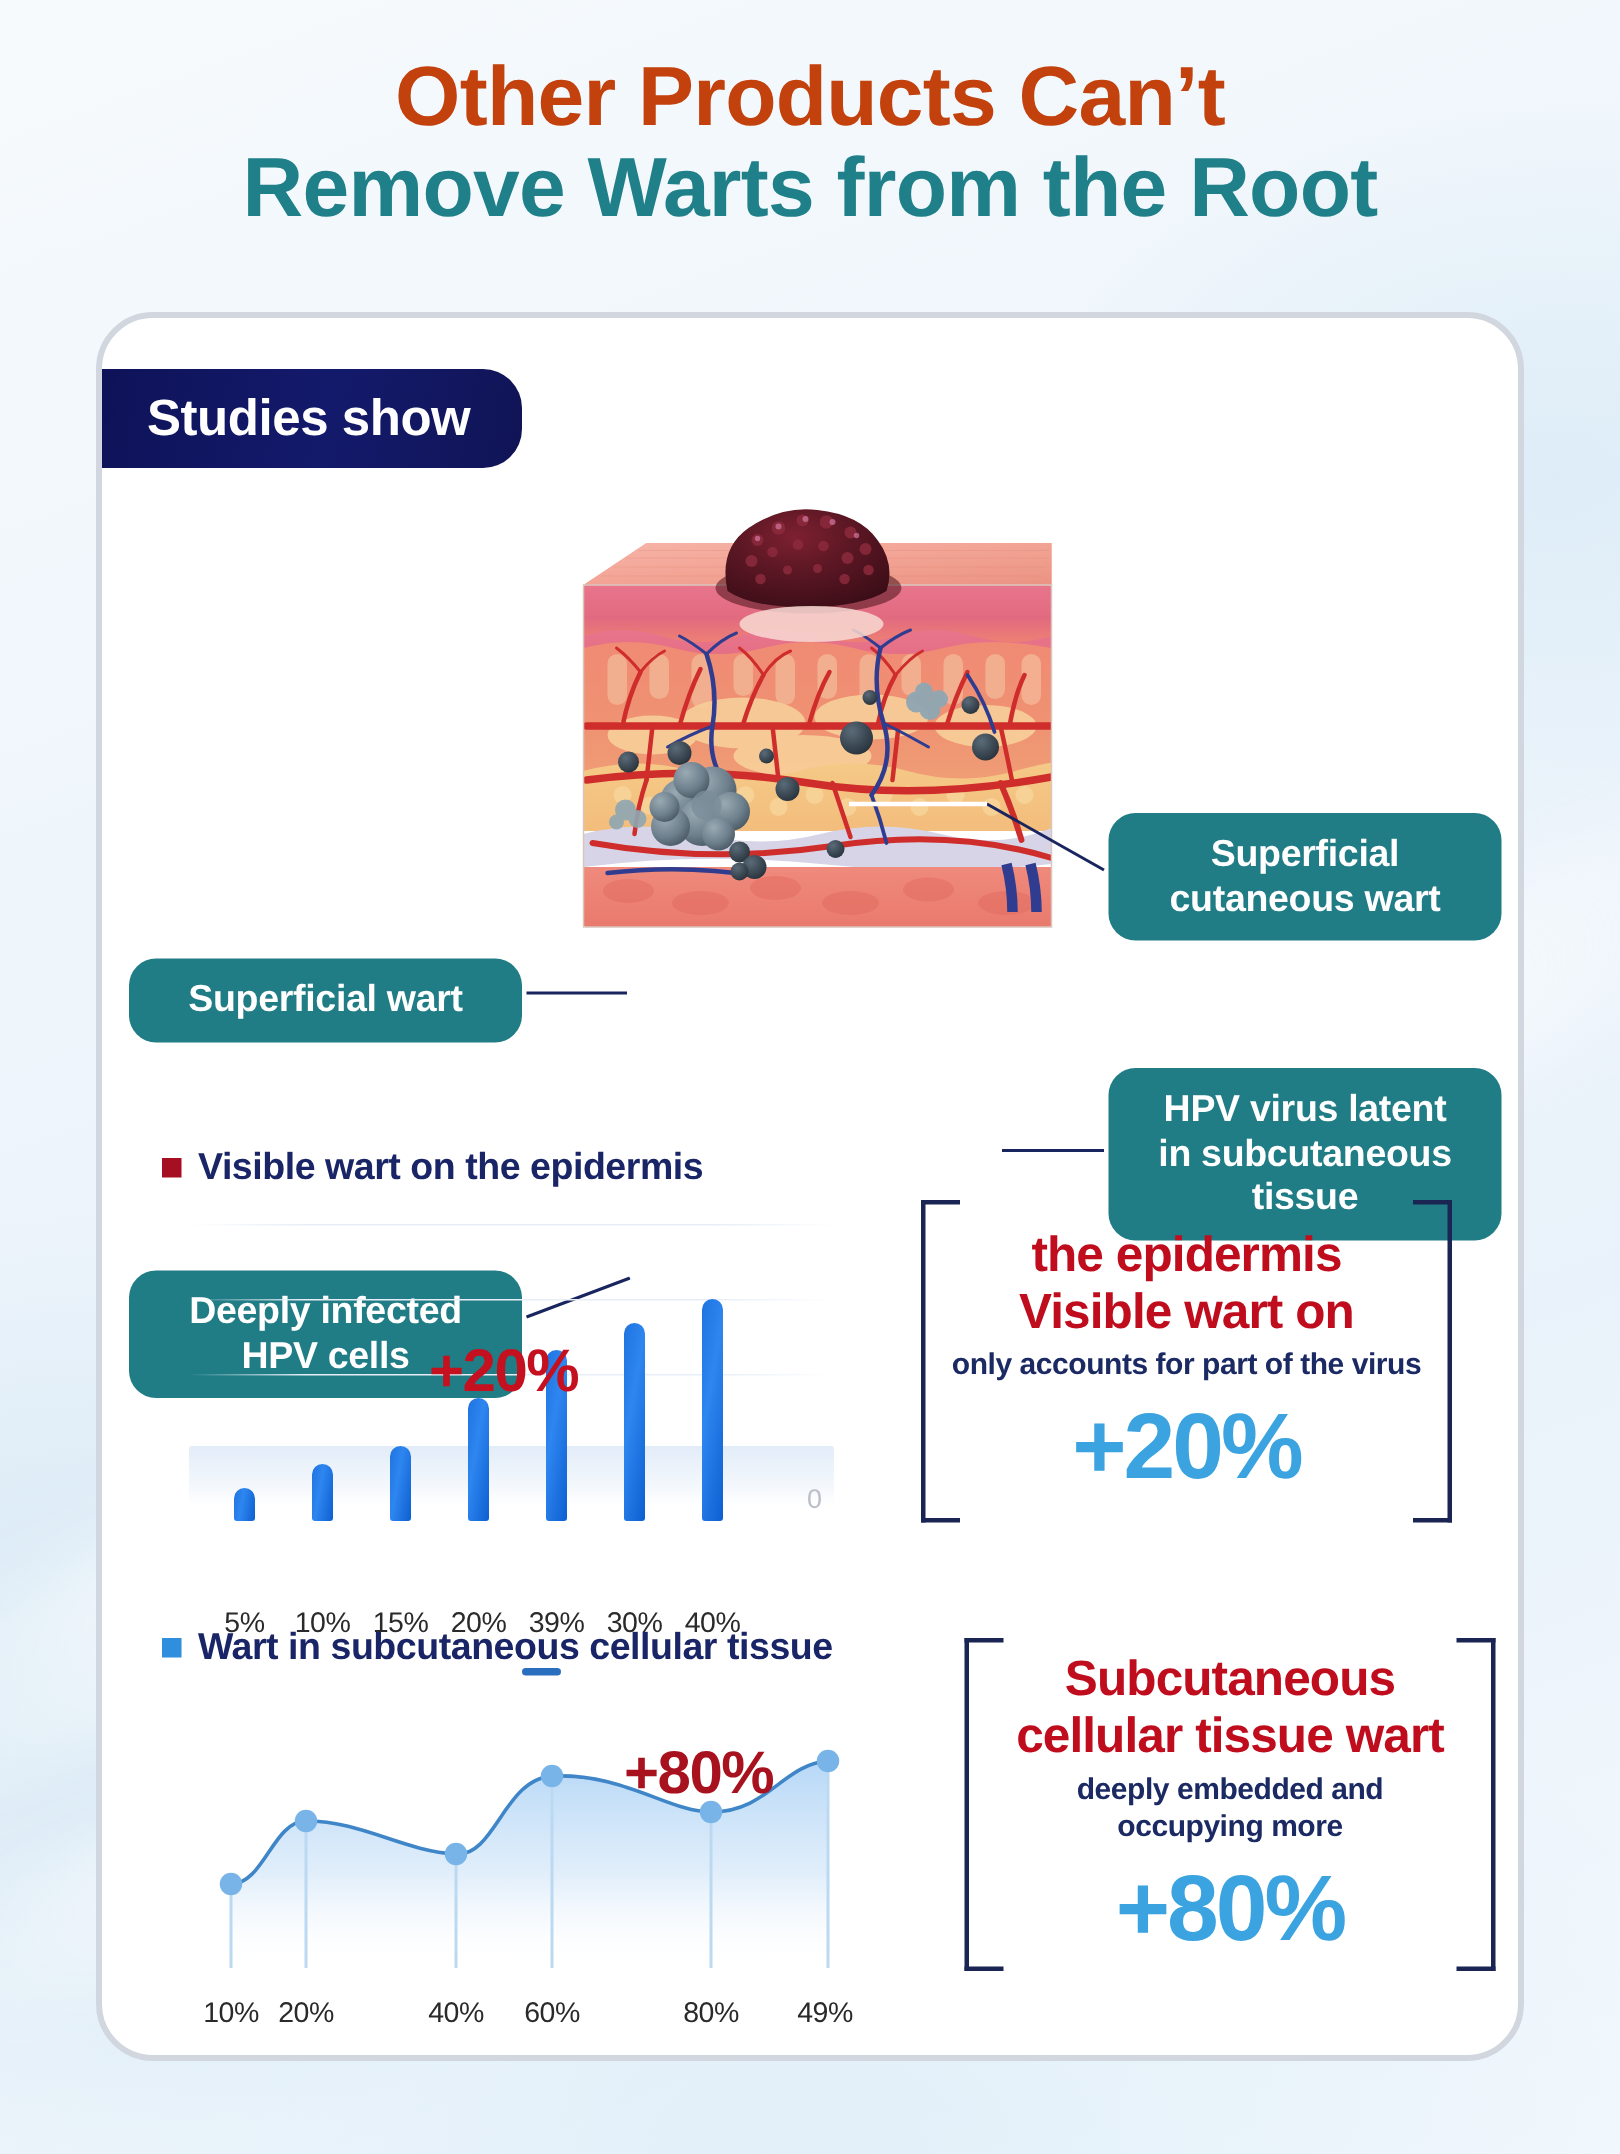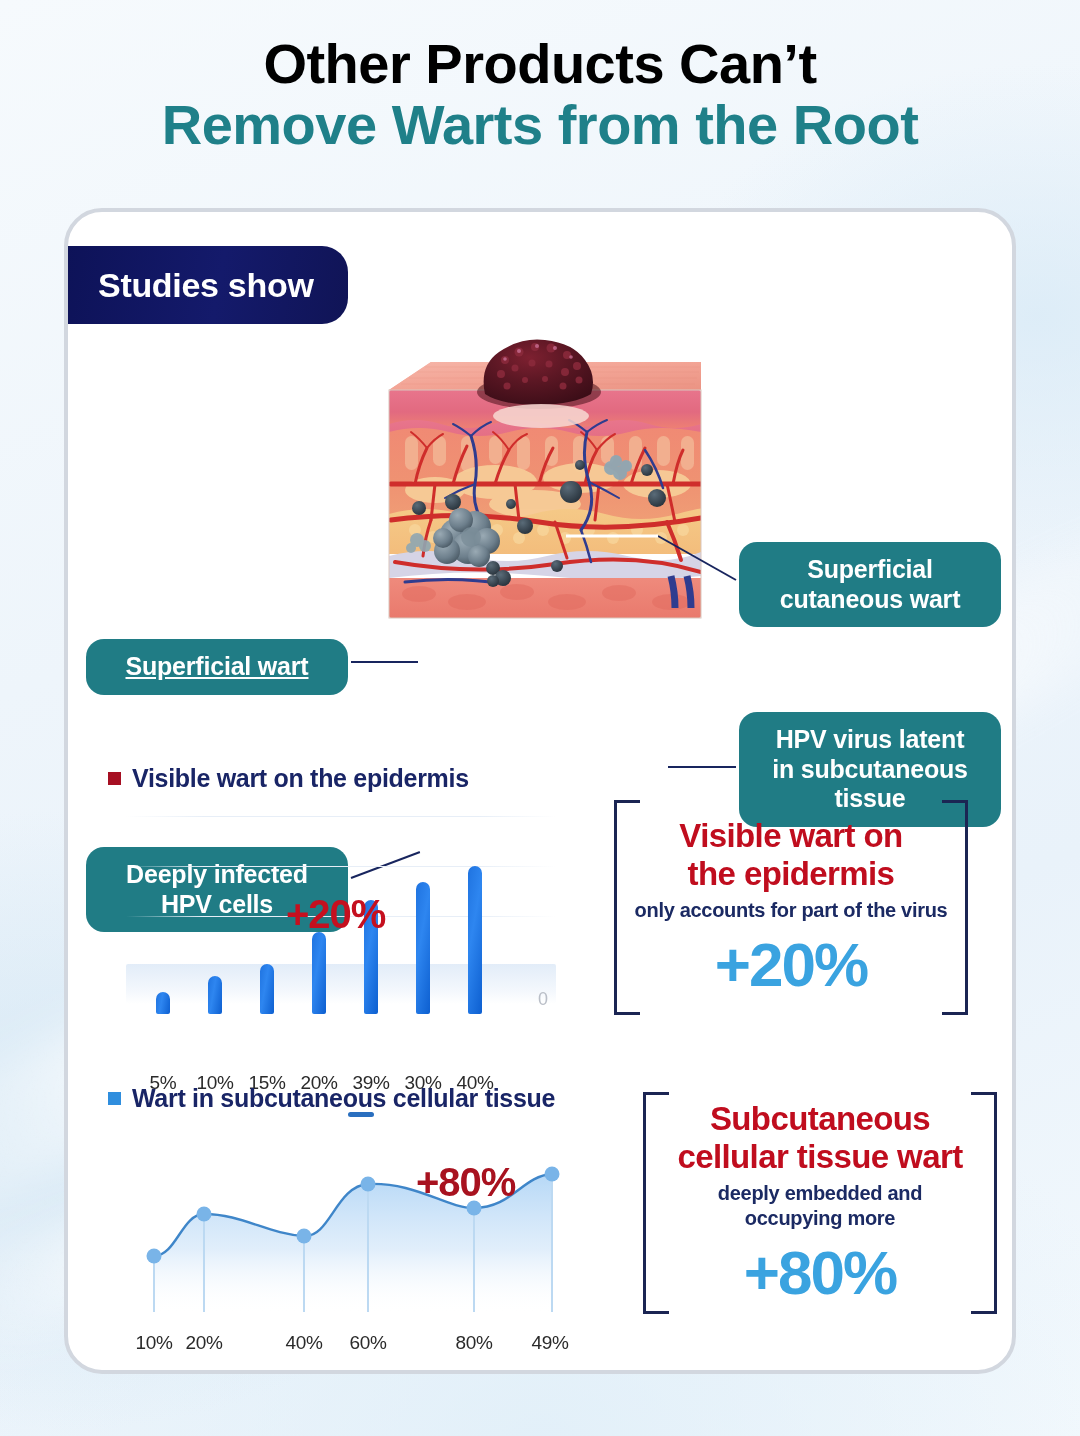--- a/index.html
+++ b/index.html
@@ -35,21 +35,21 @@
   .header {
     position: absolute;
     left: 0; top: 34px;
     width: 1080px;
     text-align: center;
   }
   .title-line1 {
     font-size: 56px;
     font-weight: 800;
     letter-spacing: -0.5px;
-    color: #000000;
+    color: #c2410c;
     line-height: 1.08;
   }
   .title-line2 {
     font-size: 56px;
     font-weight: 800;
     letter-spacing: -0.5px;
     color: #1f8089;
     line-height: 1.12;
   }
 
@@ -64,21 +64,21 @@
     border: 4px solid #d2d7df;
     border-radius: 38px;
     overflow: hidden;
   }
 
   
   .studies-badge {
     position: absolute;
     left: -8px;
     top: 34px;
-    height: 78px;
+    height: 66px;
     padding: 0 34px 0 38px;
     display: flex;
     align-items: center;
     background: linear-gradient(100deg, #0d1257 0%, #141a6b 55%, #101456 100%);
     border-radius: 0 26px 26px 0;
     color: #ffffff;
     font-size: 34px;
     font-weight: 700;
     letter-spacing: -0.3px;
   }
@@ -556,21 +556,21 @@
     <div class="callout c-sup-cut">
       <span style="white-space:pre-line;">Superficial
 cutaneous wart</span>
     </div>
     <div class="callout c-hpv-lat">
       <span style="white-space:pre-line;">HPV virus latent
 in subcutaneous
 tissue</span>
     </div>
     <div class="callout c-sup-wart">
-      <span style="white-space:pre-line;text-decoration:underline;">Superficial wart</span>
+      <span style="white-space:pre-line;">Superficial wart</span>
     </div>
     <div class="callout c-deep-cells">
       <span style="white-space:pre-line;">Deeply infected
 HPV cells</span>
     </div>
   </div>
 
   <div class="chart-sec s1">
     <div class="chart-title">
       <span class="bullet-sq red"></span>
@@ -659,22 +659,22 @@
       <div class="area-label" style="left:221px;">60%</div>
       <div class="area-label" style="left:327px;">80%</div>
       <div class="area-label" style="left:403px;">49%</div>
     </div>
   </div>
 
   <div class="stat-box b1">
     <div class="bracket left"></div>
     <div class="bracket right"></div>
     <div class="stat-inner">
+      <div class="stat-head">the epidermis</div>
       <div class="stat-head">Visible wart on</div>
-      <div class="stat-head">the epidermis</div>
       <div class="stat-sub">only accounts for part of the virus</div>
       <div class="stat-big">+20%</div>
     </div>
   </div>
 
   <div class="stat-box b2">
     <div class="bracket left"></div>
     <div class="bracket right"></div>
     <div class="stat-inner">
       <div class="stat-head">Subcutaneous</div>

